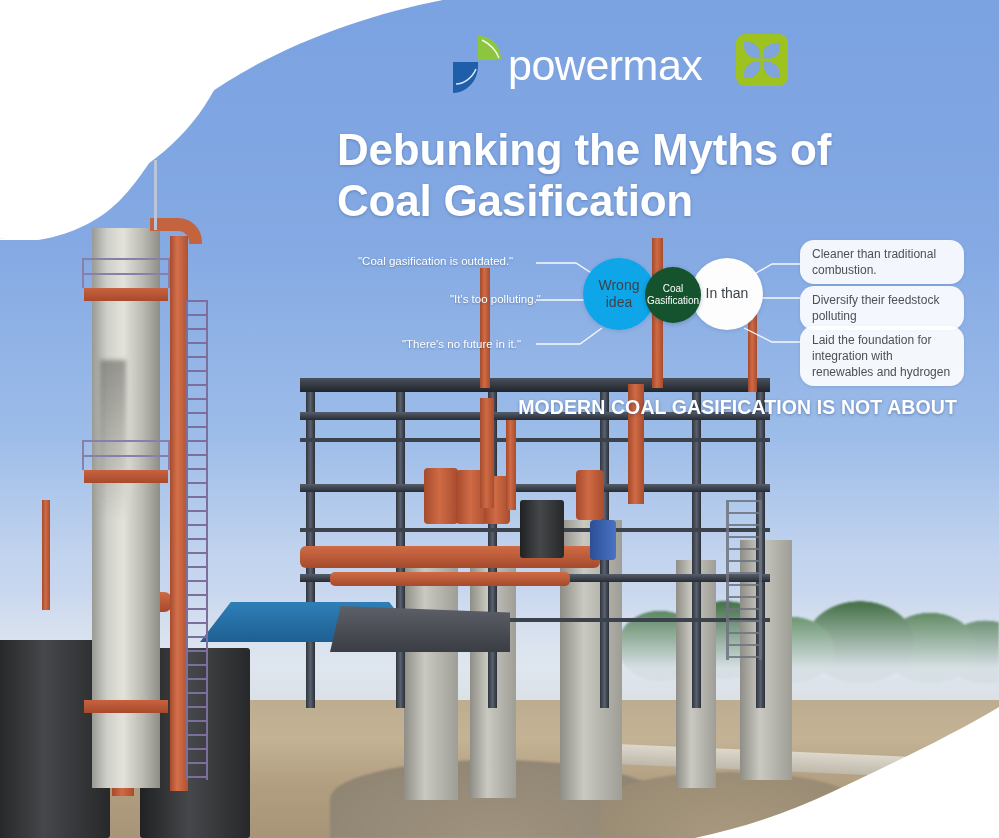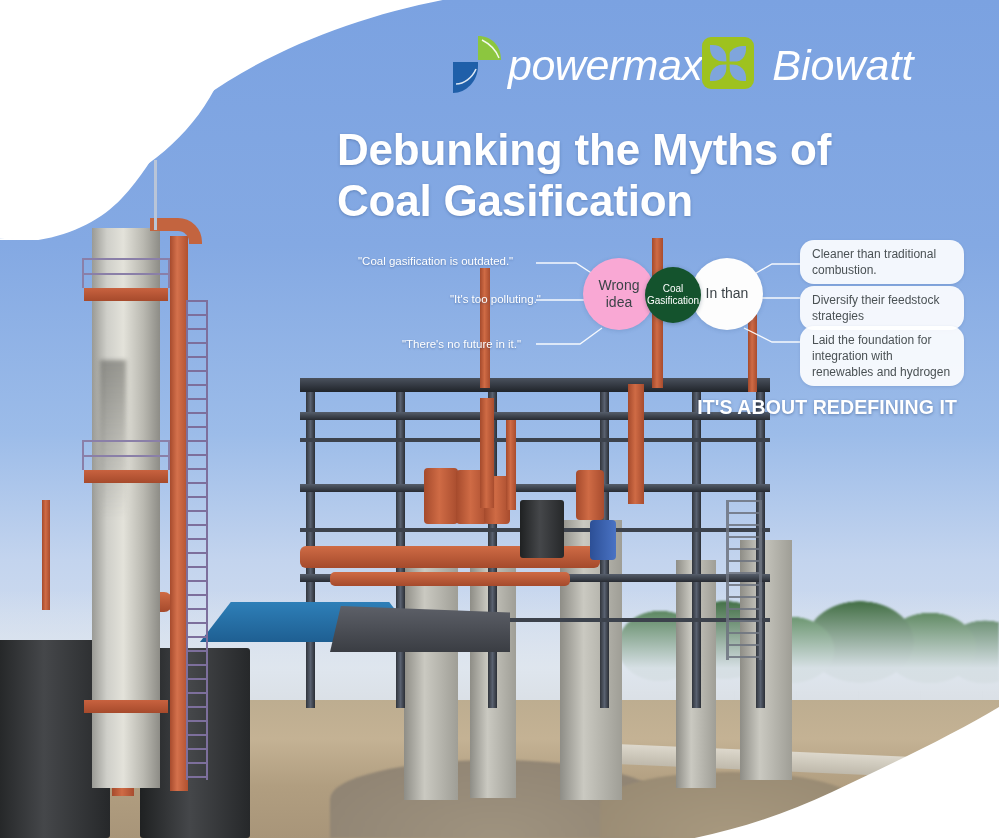--- a/index.html
+++ b/index.html
@@ -81,21 +81,21 @@
      clip-path:polygon(6% 0,100% 14%,100% 100%,0 100%);}
 
   
   .pillar{position:absolute;background:linear-gradient(90deg,#8e8d86,#cac9c1 38%,#9f9e96 100%);}
 
   
   .swoosh{position:absolute;left:-10px;top:-10px;width:530px;height:250px;}
   .swoosh-bottom{position:absolute;left:600px;top:700px;width:410px;height:150px;}
 
   
-  .logos{position:absolute;left:452px;top:34px;display:flex;align-items:center;font-style:italic;}
+  .logos{position:absolute;left:452px;top:34px;display:flex;align-items:flex-start;gap:34px;}
   .pm-logo{display:flex;align-items:center;gap:6px;}
   .pm-mark{position:relative;width:50px;height:62px;}
   .pm-word{font-size:43px;font-weight:400;color:#fff;letter-spacing:-.5px;line-height:1;}
   .bw-logo{display:flex;align-items:center;gap:18px;}
   .bw-word{font-size:43px;font-weight:400;color:#fff;letter-spacing:0px;line-height:1;}
 
   
   .headline{position:absolute;right:42px;top:124px;width:620px;text-align:left;
      color:#fff;font-size:44px;font-weight:bold;line-height:1.16;letter-spacing:-.2px;
      text-shadow:0 1px 3px rgba(30,60,110,.35);}
@@ -103,21 +103,21 @@
   
   .diagram{position:absolute;left:340px;top:236px;width:640px;height:145px;}
   .myth{position:absolute;color:#fff;font-size:11.5px;line-height:1.2;white-space:nowrap;
      text-shadow:0 1px 2px rgba(30,60,110,.4);}
   .m1{left:18px;top:19px;}
   .m2{left:110px;top:57px;}
   .m3{left:62px;top:102px;}
 
   .circle{position:absolute;border-radius:50%;display:flex;align-items:center;justify-content:center;
      text-align:center;}
-  .c-wrong{left:243px;top:22px;width:72px;height:72px;background:#f9a8d4;color:#3c4348;
+  .c-wrong{left:243px;top:22px;width:72px;height:72px;background:#0ea5e9;color:#3c4348;
      font-size:14px;line-height:1.22;box-shadow:0 1px 4px rgba(40,70,120,.18);}
   .c-core{left:305px;top:31px;width:56px;height:56px;background:#14532d;color:#fff;
      font-size:10px;line-height:1.22;z-index:3;box-shadow:0 1px 4px rgba(20,50,70,.3);}
   .c-fact{left:351px;top:22px;width:72px;height:72px;background:#fdfdfd;color:#3c4348;
      font-size:14px;line-height:1.22;box-shadow:0 1px 4px rgba(40,70,120,.18);}
 
   .fact{position:absolute;left:460px;background:rgba(255,255,255,.90);color:#4a5154;
      border-radius:14px;padding:6px 12px;font-size:12px;line-height:1.34;width:164px;
      box-shadow:0 1px 3px rgba(40,70,120,.15);}
   .f1{top:4px;} .f2{top:50px;} .f3{top:90px;}
@@ -238,21 +238,20 @@
         <svg width="52" height="52" viewBox="0 0 52 52">
           <rect x="0" y="0" width="52" height="52" rx="9" fill="#9ec21f"></rect>
           <path d="M25,25 C25,13 34,8 44,9 C45,20 39,26 27,26 Z" fill="#7fa5dc"></path>
           <path d="M27,27 C39,27 45,33 44,44 C33,45 27,39 27,27 Z" fill="#7fa5dc"></path>
           <path d="M25,27 C25,39 19,45 8,44 C7,33 13,27 25,27 Z" fill="#7fa5dc"></path>
           <path d="M25,25 C13,25 7,19 8,8 C19,7 25,13 25,25 Z" fill="#7fa5dc"></path>
           <path d="M26,6 L26,46" stroke="#9ec21f" stroke-width="3.2"></path>
           <path d="M6,26 L46,26" stroke="#9ec21f" stroke-width="3.2"></path>
         </svg>
       </div>
-      <div class="bw-word">Biowatt</div>
     </div>
 
   </div>
 
   <div class="headline">
     <div>Debunking the Myths of</div>
     <div>Coal Gasification</div>
   </div>
 
   <div class="diagram">
@@ -280,21 +279,21 @@
       <div>
         <div>Coal</div>
         <div>Gasification</div>
       </div>
     </div>
     <div class="circle c-fact">
       <div>In than</div>
     </div>
 
     <div class="fact f1">Cleaner than traditional combustion.</div>
-    <div class="fact f2">Diversify their feedstock strategies</div>
+    <div class="fact f2">Diversify their feedstock polluting</div>
     <div class="fact f3">Laid the foundation for integration with renewables and hydrogen</div>
   </div>
 
   <div class="tagline">
-    <div>IT'S ABOUT REDEFINING IT</div>
+    <div>MODERN COAL GASIFICATION IS NOT ABOUT</div>
   </div>
 
 </div>
 
 </body></html>

